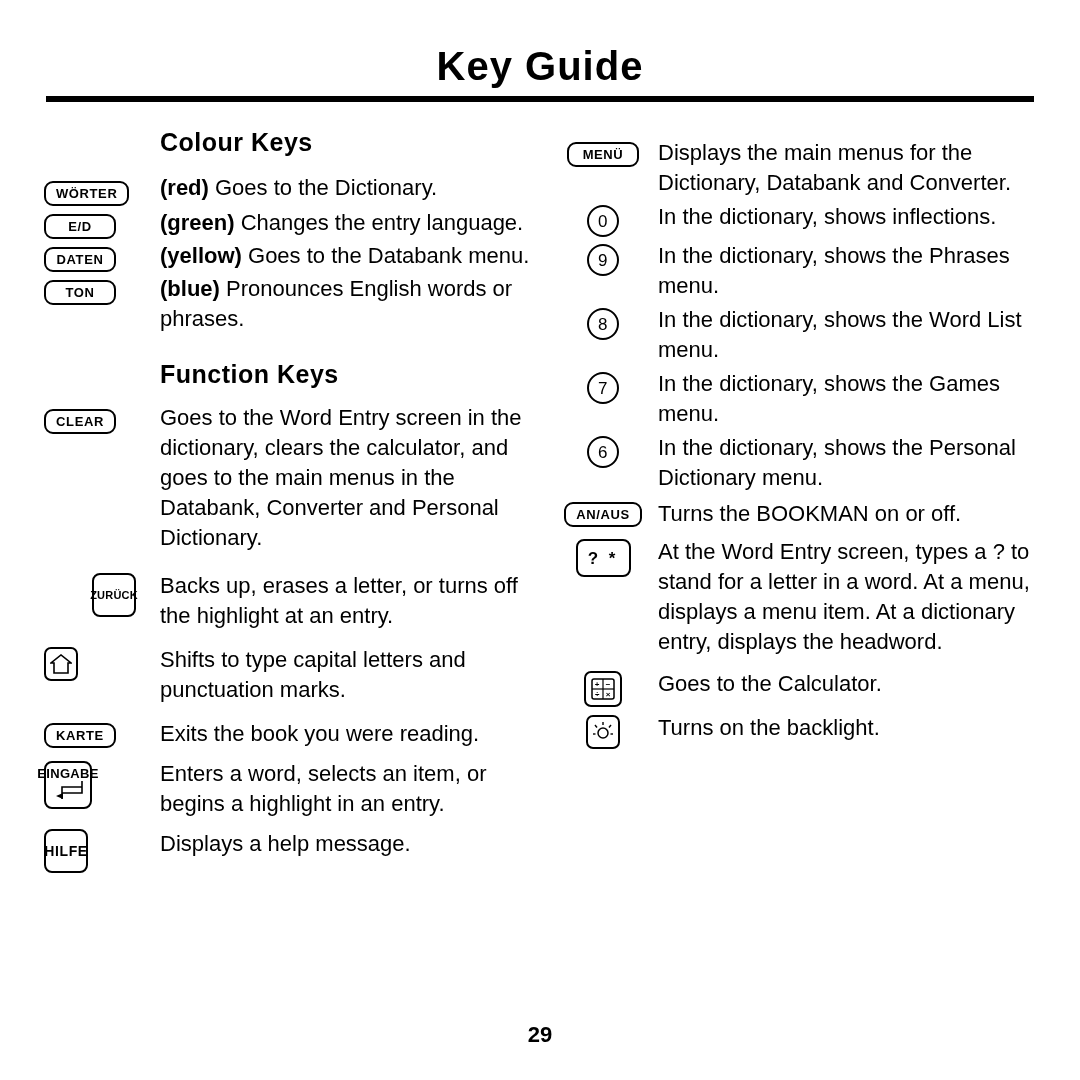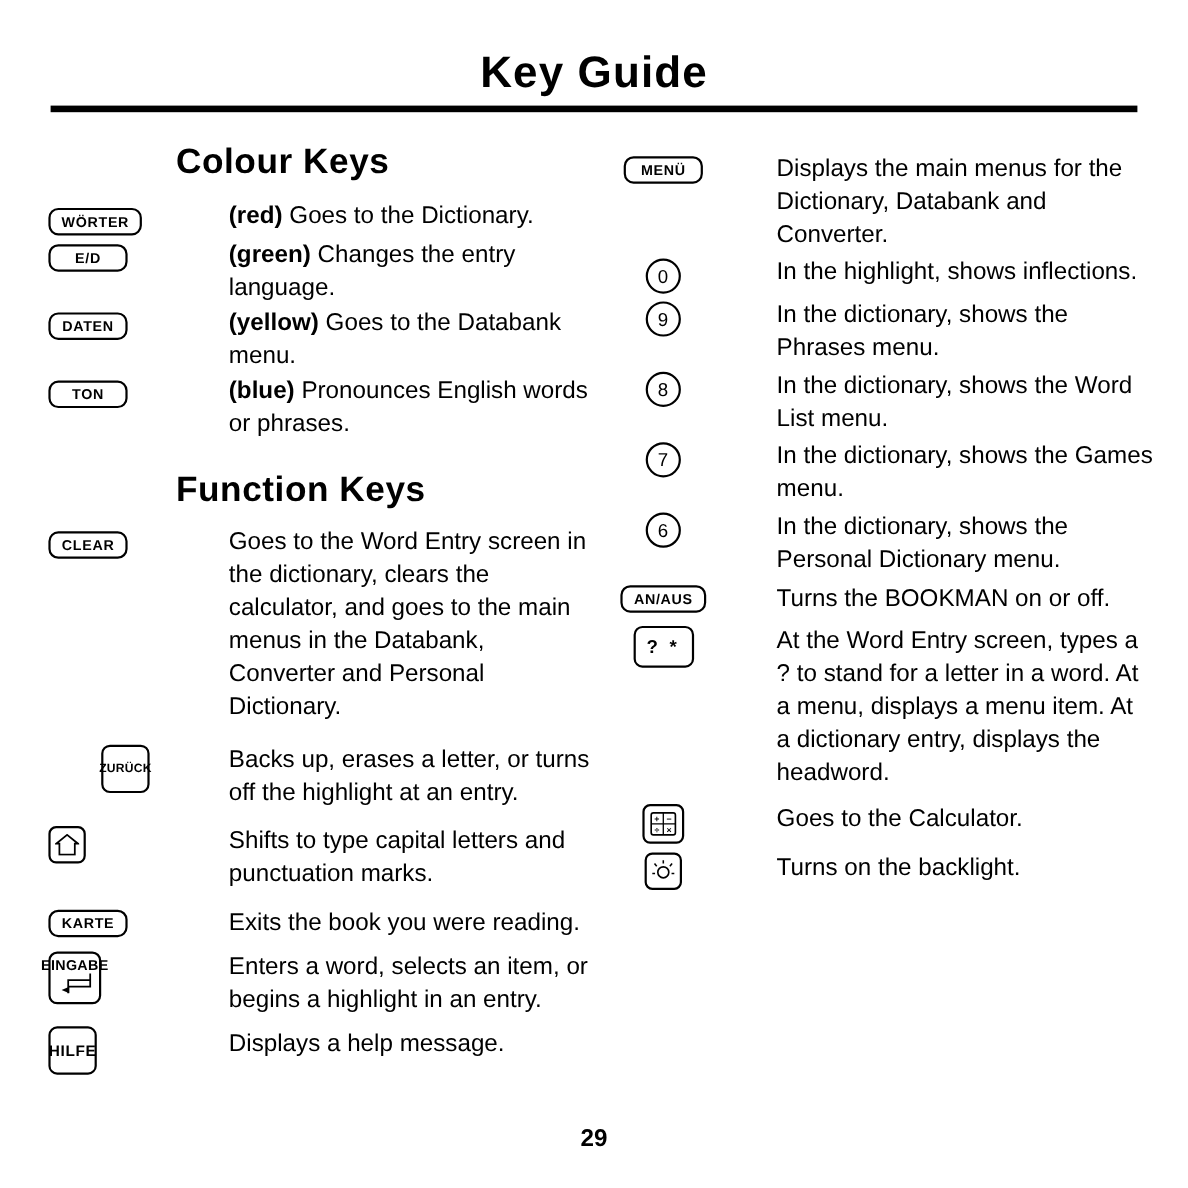--- a/index.html
+++ b/index.html
@@ -43,21 +43,21 @@
     left: 0;
     top: 1022px;
     width: 1080px;
     text-align: center;
     font-size: 22px;
     font-weight: bold;
   }
 
   
   .section-heading {
-    font-size: 32px;
+    font-size: 25px;
     font-weight: bold;
     letter-spacing: 0.5px;
   }
   .body-text {
     font-size: 22px;
     line-height: 30px;
   }
   .body-text b { font-weight: bold; }
 
   
@@ -70,21 +70,20 @@
   .col-right {
     position: absolute;
     left: 548px;
     top: 128px;
     width: 500px;
   }
 
   .row {
     display: flex;
     align-items: flex-start;
-    gap: 48px;
   }
   .keycell {
     width: 120px;
     flex: 0 0 120px;
     display: flex;
     justify-content: flex-start;
     padding-left: 4px;
     box-sizing: border-box;
   }
   .keycell.right {
@@ -219,21 +218,21 @@
       </div>
       <div class="textcell body-text">
         <b>(blue)</b><span> Pronounces English words or phrases.</span>
       </div>
     </div>
 
     <div class="section-heading" style="margin-left:120px; margin-top:26px; margin-bottom:14px;">Function Keys</div>
 
     <div class="row">
       <div class="keycell">
-        <div class="key key-wide" style="margin-top:6px;justify-content:flex-end;">
+        <div class="key key-wide" style="margin-top:6px;">
           <span>CLEAR</span>
         </div>
       </div>
       <div class="textcell body-text">Goes to the Word Entry screen in the dictionary, clears the calculator, and goes to the main menus in the Databank, Converter and Personal Dictionary.</div>
     </div>
 
     <div class="row" style="margin-top:18px;">
       <div class="keycell">
         <div class="key key-tall key-zurueck" style="margin-top:2px;margin-left:48px;">
           <span>ZURÜCK</span>
@@ -300,21 +299,21 @@
       </div>
       <div class="textcell body-text">Displays the main menus for the Dictionary, Databank and Converter.</div>
     </div>
 
     <div class="row" style="margin-top:4px;">
       <div class="keycell right">
         <div class="key key-round" style="margin-top:3px;">
           <span>0</span>
         </div>
       </div>
-      <div class="textcell body-text">In the highlight, shows inflections.</div>
+      <div class="textcell body-text">In the dictionary, shows inflections.</div>
     </div>
 
     <div class="row" style="margin-top:4px;">
       <div class="keycell right">
         <div class="key key-round" style="margin-top:3px;">
           <span>9</span>
         </div>
       </div>
       <div class="textcell body-text">In the dictionary, shows the Phrases menu.</div>
     </div>

